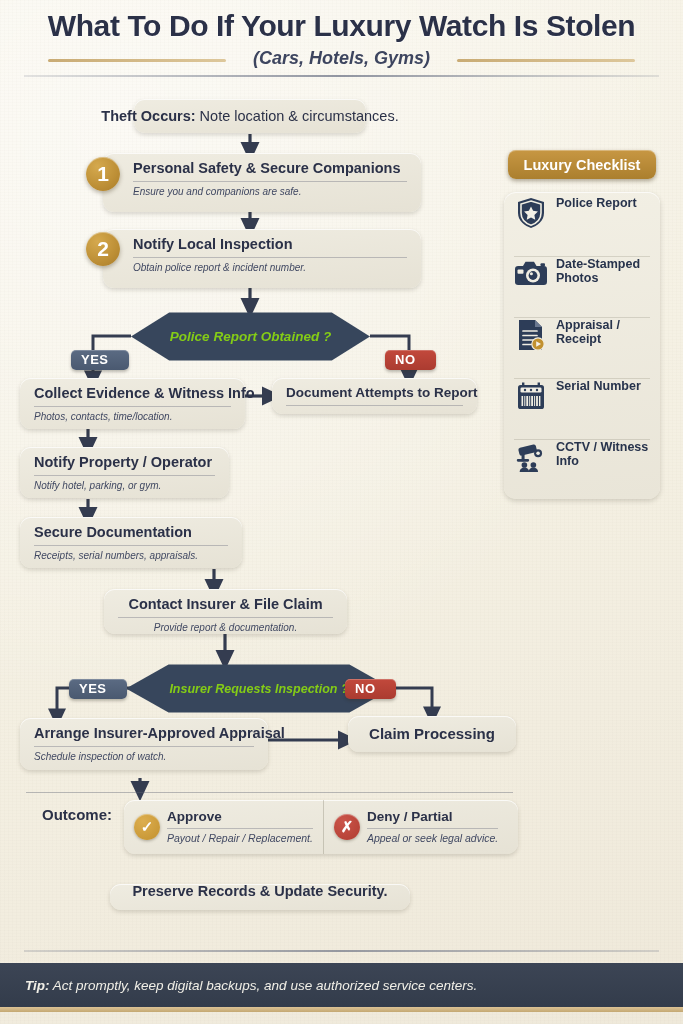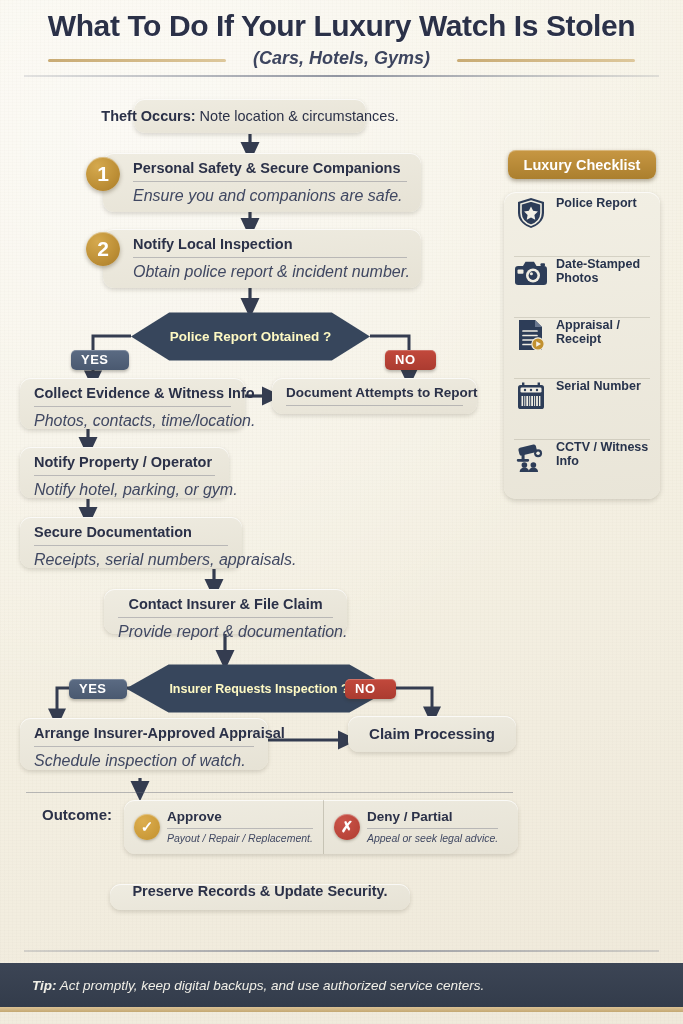--- a/index.html
+++ b/index.html
@@ -89,21 +89,21 @@
     color: #2b3148;
     line-height: 1.15;
     white-space: nowrap;
   }
   .node .n-rule {
     height: 1px;
     background: rgba(90,95,115,.34);
     margin: 4px 0 4px 0;
   }
   .node .n-sub {
-    font-size: 16px;
+    font-size: 10px;
     font-style: italic;
     color: #404862;
     line-height: 1.2;
     white-space: nowrap;
   }
   .node.plain { padding: 10px 16px; display:flex; align-items:center; justify-content:center; }
   .node.center .n-title, .node.center .n-sub { text-align:center; }
 
   
   .badge-num {
@@ -121,24 +121,25 @@
 
   
   .diamond {
     position: absolute;
     background: #37465c;
     clip-path: polygon(0% 50%, 16% 8%, 84% 8%, 100% 50%, 84% 92%, 16% 92%);
     display: flex; align-items: center; justify-content: center;
     box-shadow: 0 2px 5px rgba(40,45,60,.35);
   }
   .diamond span {
-    color: #fef9c3;
+    color: #84cc16;
     font-size: 13.5px;
     font-weight: 700;
     white-space: nowrap;
+    font-style: italic;
   }
 
   
   .pill {
     position: absolute;
     border-radius: 5px;
     padding: 2px 20px 3px 10px;
     font-size: 13px;
     font-weight: 700;
     color: #fff;
@@ -232,21 +233,21 @@
     height: 2px;
     background: linear-gradient(90deg, rgba(90,98,120,.2), rgba(90,98,120,.6), rgba(90,98,120,.2));
   }
   #foot-bar {
     position: absolute; left: 0; right: 0; top: 963px; height: 44px;
     background: linear-gradient(#3c4555,#333c4b);
     display: flex; align-items: center;
     box-shadow: 0 -1px 0 rgba(255,255,255,.08);
   }
   #foot-text {
-    padding-left: 32px;
+    padding-left: 25px;
     font-size: 13.5px;
     font-style: italic;
     color: #f1efe7;
     white-space: nowrap;
   }
   #foot-text b { font-style: italic; font-weight: 700; }
   #foot-gold {
     position: absolute; left: 0; right: 0; top: 1007px; height: 5px;
     background: linear-gradient(#dcc396,#c4a872);
   }

